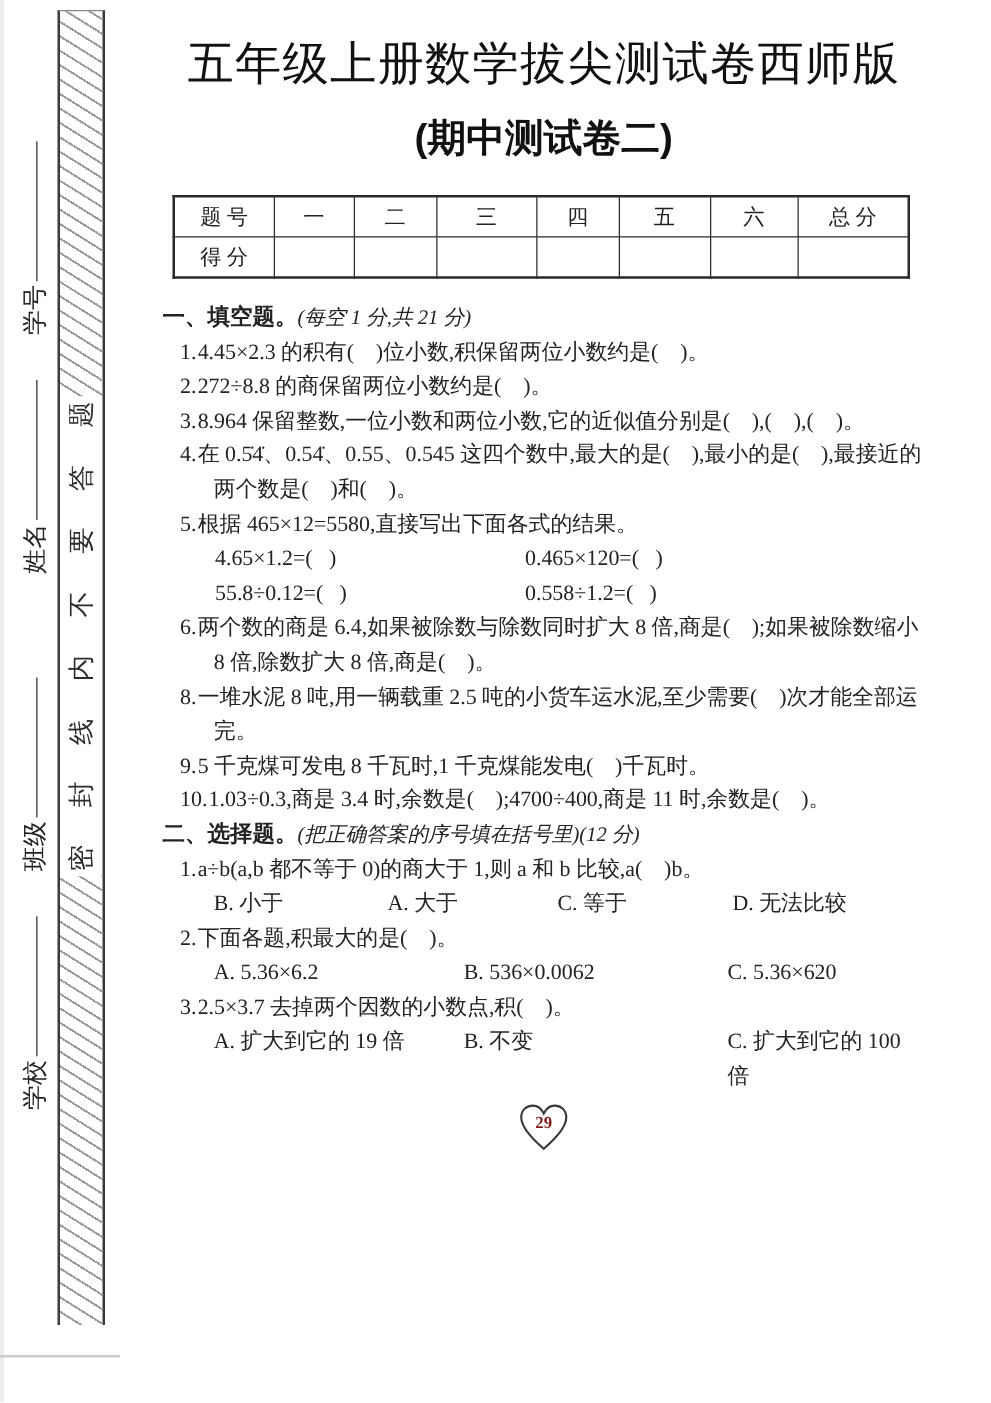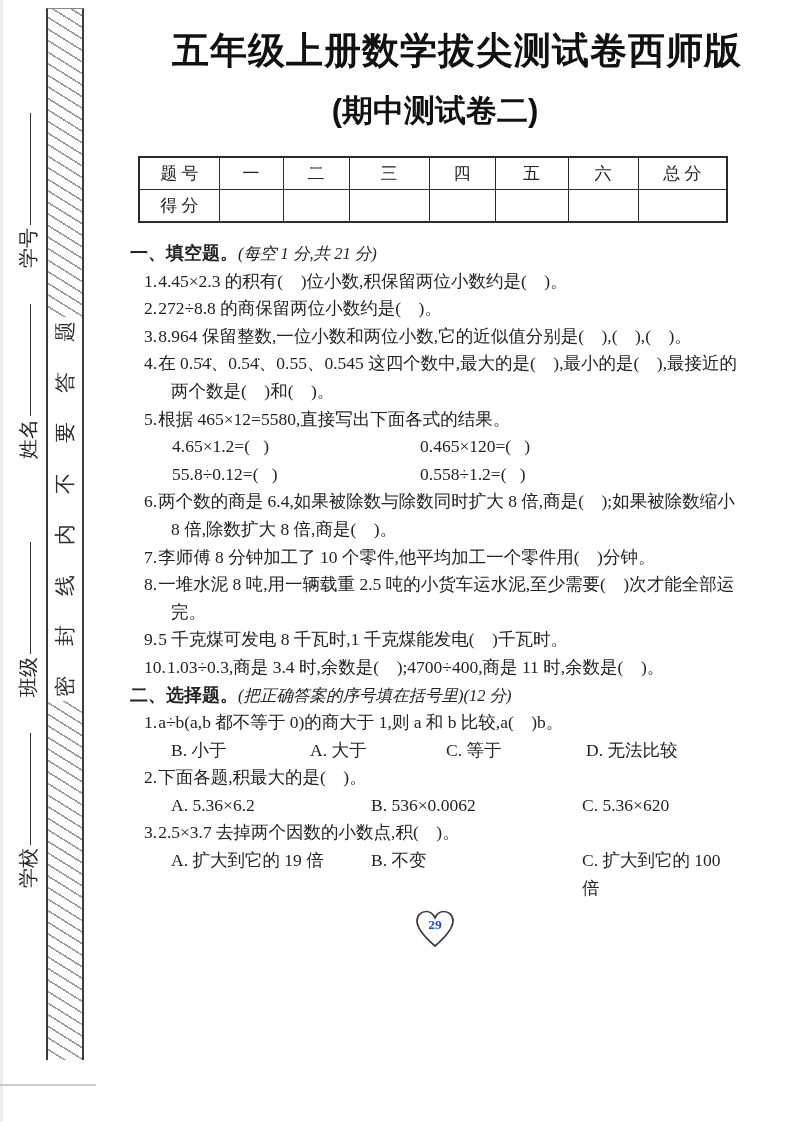--- a/index.html
+++ b/index.html
@@ -32,22 +32,22 @@
   
   .margin-label {
     position:absolute; left:16px; transform-origin:0 0; transform:rotate(-90deg);
     white-space:nowrap; font-size:20px; color:#222; line-height:24px;
   }
   .ml-line { display:inline-block; width:112px; height:1px; border-bottom:1.7px solid #2f2f2f; vertical-align:4px; margin-left:3px; }
 
   
   .content { position:absolute; left:128px; top:26px; width:614px; }
   .title {
-    margin:0; text-align:right; font-family:"Liberation Sans","DejaVu Sans",sans-serif;
-    font-size:37px; font-weight:700; letter-spacing:1px; color:#111;
+    margin:0; text-align:center; font-family:"Liberation Sans","DejaVu Sans",sans-serif;
+    font-size:37px; font-weight:400; letter-spacing:1px; color:#111;
   }
   .subtitle {
     margin:14px 0 0; text-align:center; font-family:Liberation Sans, sans-serif;
     font-size:31px; font-weight:700; color:#111;
   }
 
   table.score { border-collapse:collapse; table-layout:fixed; width:588px; margin:24px 0 0 10px; border:2px solid #2b2b2b; }
   table.score td { border:1.4px solid #2b2b2b; height:31px; text-align:center; font-size:17px; padding:0; color:#222; }
 
   .sections { margin-top:17px; font-size:17.5px; line-height:27.6px; }
@@ -59,21 +59,21 @@
   .sub-grid { margin-left:44px; display:grid; grid-template-columns:248px 1fr; white-space:pre-wrap; }
   .opts { margin-left:43px; display:grid; white-space:pre-wrap; }
   .opts.c4 { grid-template-columns:139px 136px 140px auto; }
   .opts.c3 { grid-template-columns:200px 211px auto; }
 
   
   .page-num-wrap { position:relative; width:44px; height:42px; margin:7px auto 0; }
   .page-num-wrap svg { display:block; }
   .page-num {
     position:absolute; left:0; top:8px; width:100%; text-align:center;
-    font-size:13.5px; font-weight:bold; color:#1d4ed8; font-family:"Liberation Serif",serif;
+    font-size:13.5px; font-weight:bold; color:#7f1d1d; font-family:"Liberation Serif",serif;
   }
 </style>
 </head>
 <body>
 
 <div class="sheet">
 
   <div class="edge-left"></div>
   <div class="edge-bottom"></div>
 
@@ -140,21 +140,20 @@
 
     <div class="sections" id="sections">
         <div class="sec-head"><span class="sec-title">一、填空题。</span><span class="sec-note">(每空 1 分,共 21 分)</span></div>
         <div class="q"><span class="qnum">1.</span><span class="qtext">4.45×2.3 的积有(    )位小数,积保留两位小数约是(    )。</span></div>
         <div class="q"><span class="qnum">2.</span><span class="qtext">272÷8.8 的商保留两位小数约是(    )。</span></div>
         <div class="q"><span class="qnum">3.</span><span class="qtext">8.964 保留整数,一位小数和两位小数,它的近似值分别是(    ),(    ),(    )。</span></div>
         <div class="q"><span class="qnum">4.</span><span class="qtext">在 0.5̇4̇、0.54̇、0.55、0.545 这四个数中,最大的是(    ),最小的是(    ),最接近的两个数是(    )和(    )。</span></div>
         <div class="q"><span class="qnum">5.</span><span class="qtext">根据 465×12=5580,直接写出下面各式的结果。</span></div>
         <div class="sub-grid"><span class="sub-item">4.65×1.2=(   )</span><span class="sub-item">0.465×120=(   )</span><span class="sub-item">55.8÷0.12=(   )</span><span class="sub-item">0.558÷1.2=(   )</span></div>
         <div class="q"><span class="qnum">6.</span><span class="qtext">两个数的商是 6.4,如果被除数与除数同时扩大 8 倍,商是(    );如果被除数缩小 8 倍,除数扩大 8 倍,商是(    )。</span></div>
-        <div class="q"><span class="qnum">7.</span><span class="qtext">李师傅 8 分钟加工了 10 个零件,他平均加工一个零件用(    )分钟。</span></div>
         <div class="q"><span class="qnum">8.</span><span class="qtext">一堆水泥 8 吨,用一辆载重 2.5 吨的小货车运水泥,至少需要(    )次才能全部运完。</span></div>
         <div class="q"><span class="qnum">9.</span><span class="qtext">5 千克煤可发电 8 千瓦时,1 千克煤能发电(    )千瓦时。</span></div>
         <div class="q"><span class="qnum">10.</span><span class="qtext">1.03÷0.3,商是 3.4 时,余数是(    );4700÷400,商是 11 时,余数是(    )。</span></div>
         <div class="sec-head"><span class="sec-title">二、选择题。</span><span class="sec-note">(把正确答案的序号填在括号里)(12 分)</span></div>
         <div class="q"><span class="qnum">1.</span><span class="qtext">a÷b(a,b 都不等于 0)的商大于 1,则 a 和 b 比较,a(    )b。</span></div>
         <div class="opts c4"><span class="opt">B. 小于</span><span class="opt">A. 大于</span><span class="opt">C. 等于</span><span class="opt">D. 无法比较</span></div>
         <div class="q"><span class="qnum">2.</span><span class="qtext">下面各题,积最大的是(    )。</span></div>
         <div class="opts c3"><span class="opt">A. 5.36×6.2</span><span class="opt">B. 536×0.0062</span><span class="opt">C. 5.36×620</span></div>
         <div class="q"><span class="qnum">3.</span><span class="qtext">2.5×3.7 去掉两个因数的小数点,积(    )。</span></div>
         <div class="opts c3"><span class="opt">A. 扩大到它的 19 倍</span><span class="opt">B. 不变</span><span class="opt">C. 扩大到它的 100 倍</span></div>

